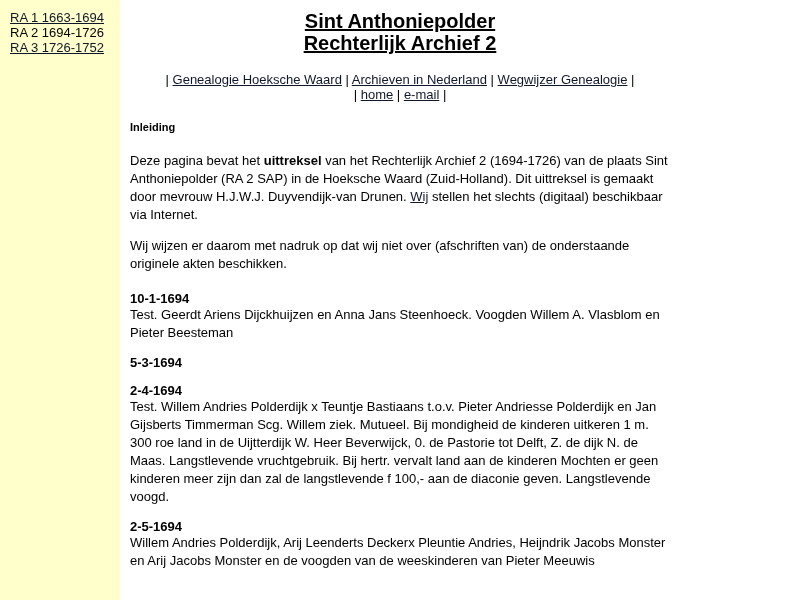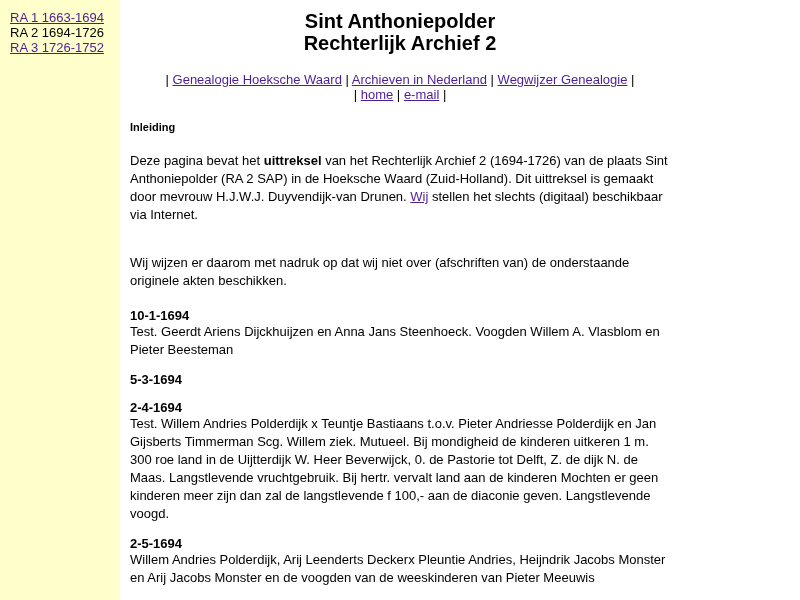--- a/index.html
+++ b/index.html
@@ -9,33 +9,33 @@
       font-family: "Liberation Sans", sans-serif;
       font-size: 13px; color: #000;
       position: relative;
     }
     .sidebar {
       position: absolute; left: 0; top: 0; width: 120px; height: 600px;
       background: #ffffcc;
     }
     .sidebar ul { list-style: none; margin: 0; padding: 10px 0 0 10px; }
     .sidebar li { line-height: 15px; font-size: 13px; }
-    a { color: #4c1d95; text-decoration: underline; }
+    a { color: #0f172a; text-decoration: underline; }
     .main {
       position: absolute; left: 130px; top: 0; width: 540px;
     }
     .title {
       text-align: center; font-weight: bold; font-size: 20px; line-height: 22px;
-      margin: 10px 0 0 0; width: 540px;
+      margin: 10px 0 0 0; width: 540px; text-decoration: underline;
     }
     .nav { text-align: center; line-height: 15px; margin-top: 18px; }
     .section-h { font-weight: bold; font-size: 11px; margin: 18px 0 0 0; line-height: 14px; }
     p { margin: 0; line-height: 18px; }
     .intro1 { margin-top: 18px; }
-    .intro2 { margin-top: 30px; }
+    .intro2 { margin-top: 13px; }
     .sec2 { margin-top: 19px; }
     .entries { margin-top: 18px; }
     .entry { margin-bottom: 13px; }
     .entry .date { font-weight: bold; line-height: 15px; }
   </style>
 </head>
 <body>
 
 <div class="sidebar">
   <ul>

